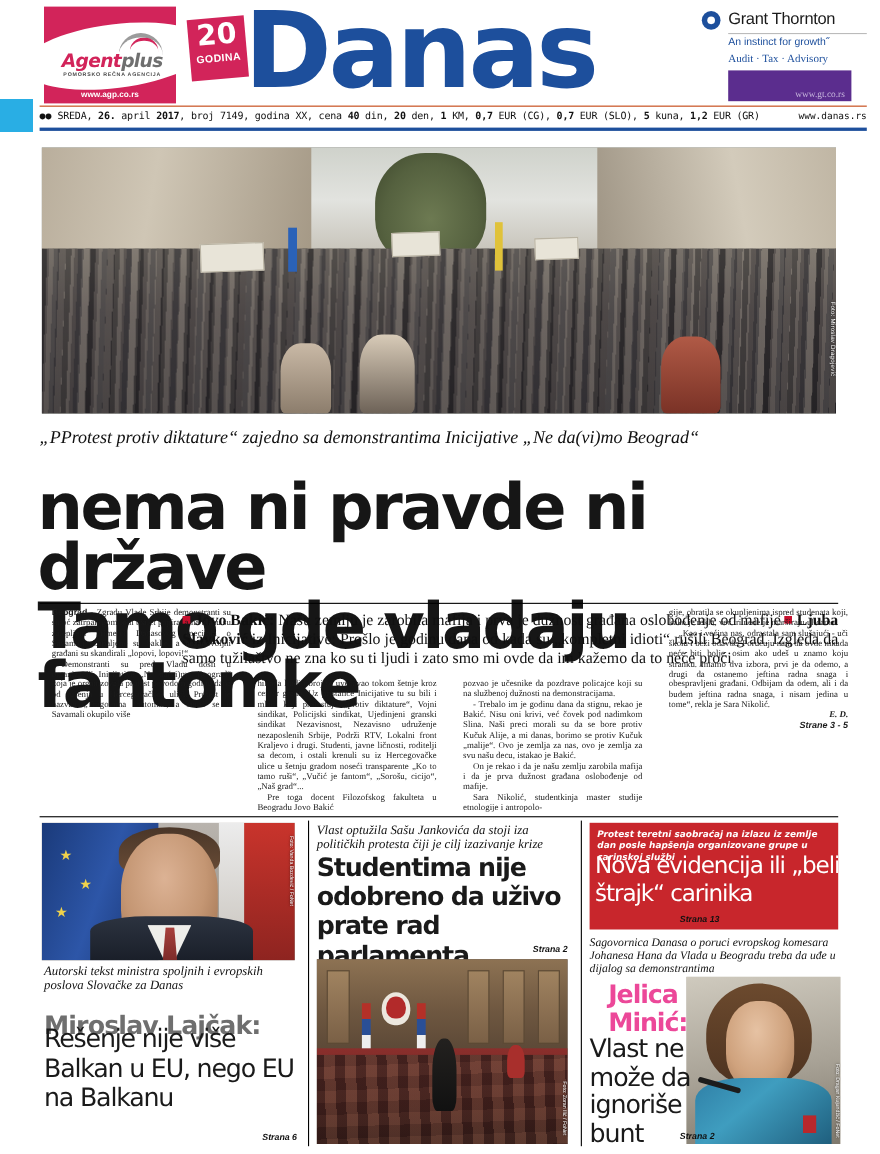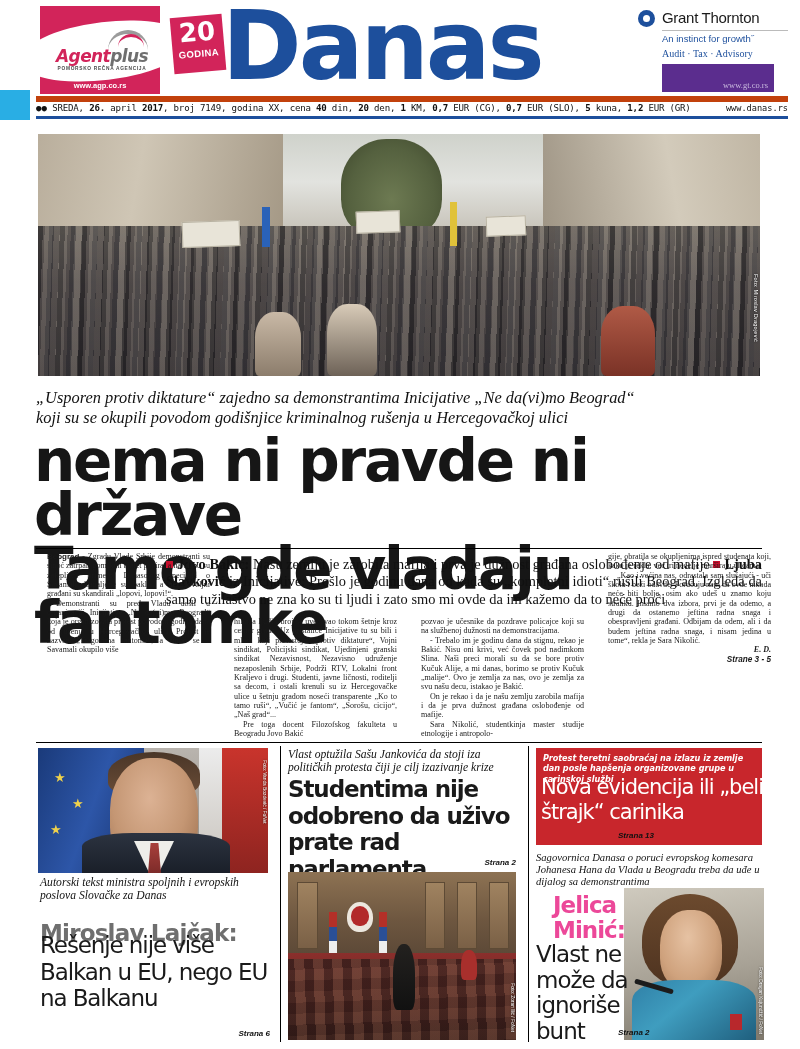--- a/index.html
+++ b/index.html
@@ -116,21 +116,21 @@
   }
   .gt-bar span {
     position: absolute; right: 6px; bottom: 2px;
     color: #c9b9de; font-size: 8.5px; font-family: "Liberation Serif", serif;
   }
 
   
   .cyanblock { position: absolute; left: 0; top: 90px; width: 30px; height: 30px; background: #29aee4; }
   .datebar {
     position: absolute; left: 36px; top: 96px; right: 12px; height: 18px;
-    border-top: 6px solid #c2410c;
+    border-top: 1px solid #c2410c;
     display: flex; align-items: center; justify-content: space-between;
   }
   .datetext {
     font-family: "DejaVu Sans Mono", monospace;
     font-size: 9.1px; letter-spacing: -0.2px; color: #111;
     white-space: nowrap;
   }
   .datetext b { font-weight: bold; }
   .dots { letter-spacing: 0px; }
   .siteurl {
@@ -489,22 +489,21 @@
     <div class="mp-banner" style="left:62%; top:34%; width:40px; height:20px;"></div>
     <div class="mp-flag" style="left:31%; top:30%; width:8px; height:40px; background:#2a62b8;"></div>
     <div class="mp-flag" style="left:57%; top:28%; width:7px; height:44px; background:#e0c23a;"></div>
     <div class="mp-figure" style="left:30%; width:46px; height:64px; background:linear-gradient(180deg,#c9b9a6 0%,#8c7d6c 100%);"></div>
     <div class="mp-figure" style="left:40%; width:50px; height:72px; background:linear-gradient(180deg,#d8cbb8 0%,#6d6257 100%);"></div>
     <div class="mp-figure" style="left:78%; width:54px; height:70px; background:linear-gradient(180deg,#b05a46 0%,#7a3226 100%);"></div>
     <div class="photocredit">Foto: Miroslav Dragojević</div>
   </div>
 
   <div class="kicker">
-    <div>„Usporen protiv diktature“ zajedno sa demonstrantima Inicijative „Ne da(vi)mo Beograd“</div>
-    <div>koji su se okupili povodom godišnjice kriminalnog rušenja u Hercegovačkoj ulici</div>
+    <div>„PProtest protiv diktature“ zajedno sa demonstrantima Inicijative „Ne da(vi)mo Beograd“</div>
   </div>
 
   <div class="headline">
     <div>nema ni pravde ni države</div>
     <div>Tamo gde vladaju fantomke</div>
   </div>
 
   <div class="hrule-top"></div>
 
   <div class="lead"><span class="sq"></span><b>Jovo Bakić:</b><span> Našu zemlju je zarobila mafija i prva je dužnost građana oslobođenje od mafije </span><span class="sq"></span><b>Ljuba Slavković</b><span> iz Inicijative: Prošlo je godinu dana od kada su „kompletni idioti“ rušili Beograd. Izgleda da samo tužilaštvo ne zna ko su ti ljudi i zato smo mi ovde da im kažemo da to neće proći</span></div>

